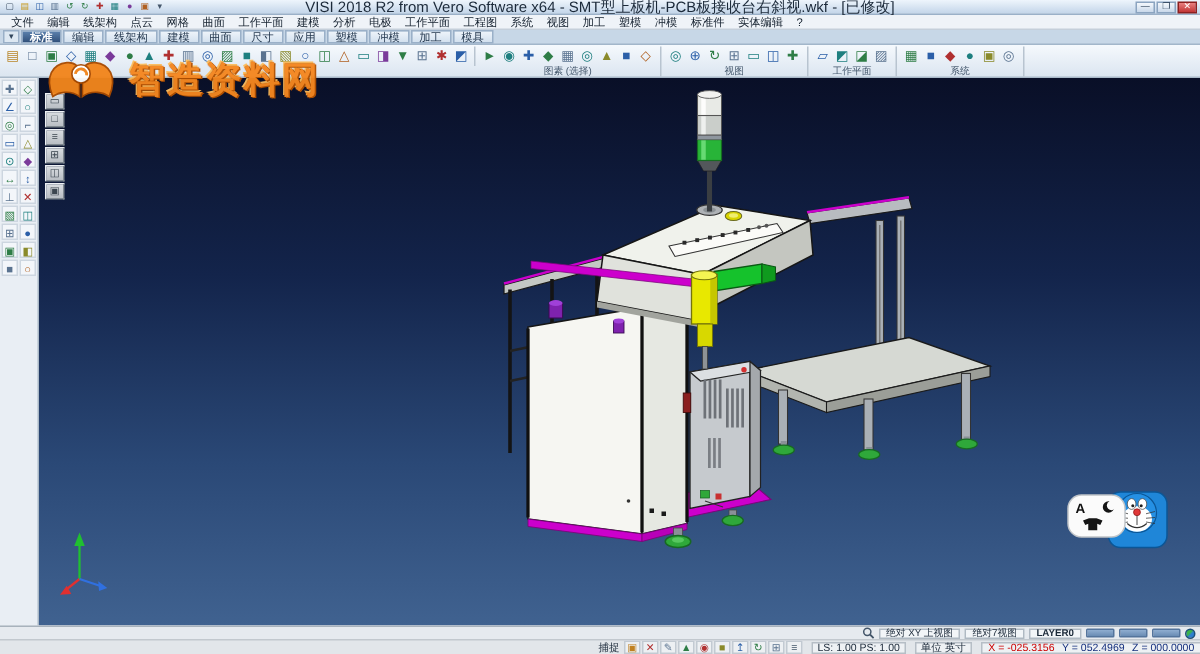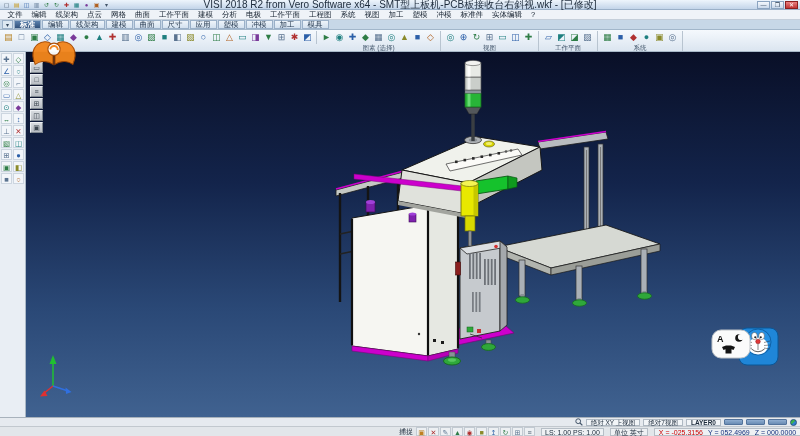--- a/index.html
+++ b/index.html
@@ -435,20 +435,21 @@
   </svg>
 </div>
 
 <div class="watermark">
   <svg width="54" height="32" viewBox="0 0 56 34">
     <path d="M8,28 C2,14 8,5 18,4 C24,3.5 27,7 27,12 L27,28 C20,23 12,25 8,28 Z" fill="#f2861c" stroke="#a84a00" stroke-width="1.2"></path>
     <path d="M48,28 C54,14 48,5 38,4 C32,3.5 29,7 29,12 L29,28 C36,23 44,25 48,28 Z" fill="#f2861c" stroke="#a84a00" stroke-width="1.2"></path>
     <circle cx="28" cy="12" r="6.5" fill="#fff" stroke="#a84a00" stroke-width="1.2"></circle>
     <path d="M24,12 a4,4 0 1,1 8,1" stroke="#f2861c" stroke-width="2" fill="none"></path>
   </svg>
+  <span class="wm-text">智造资料网</span>
 </div>
 
 <div class="status1">
   <svg width="8" height="8" viewBox="0 0 8 8">
     <circle cx="3.2" cy="3.2" r="2.4" fill="none" stroke="#44566a" stroke-width="1"></circle>
     <line x1="5" y1="5" x2="7.4" y2="7.4" stroke="#44566a" stroke-width="1.2"></line>
   </svg>
   <span class="s1box">绝对 XY 上视图</span>
   <span class="s1box">绝对7视图</span>
   <span class="s1box layer">LAYER0</span>

